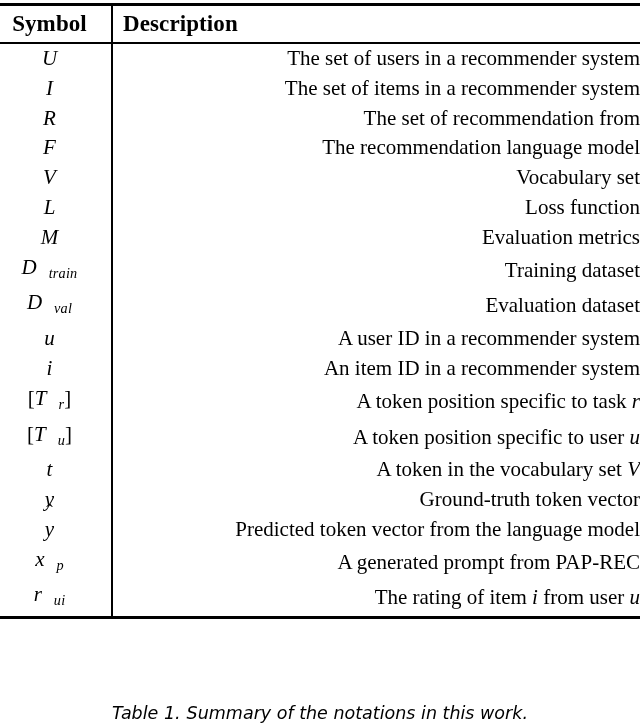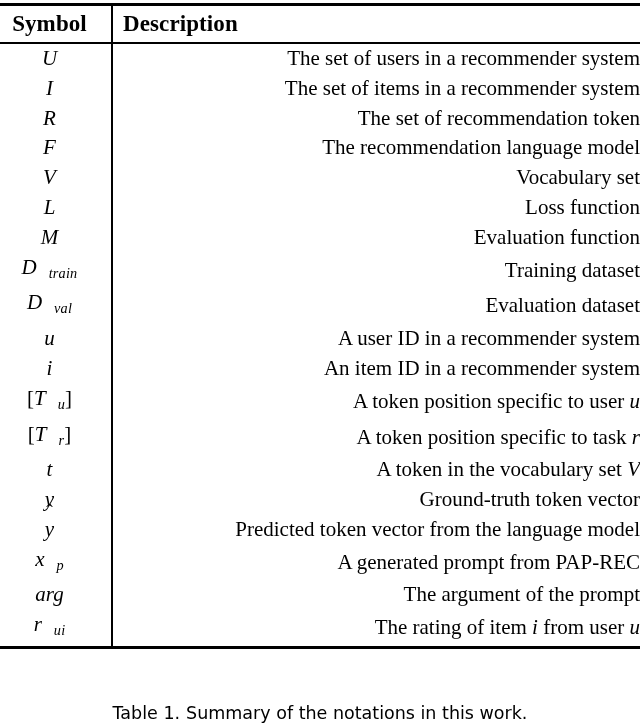--- a/index.html
+++ b/index.html
@@ -116,20 +116,21 @@
   .caption {
     position: absolute;
     left: 0;
     top: 700px;
     width: 640px;
     text-align: center;
     font-family: "DejaVu Sans", "Liberation Sans", sans-serif;
     font-size: 17.5px;
     line-height: 26px;
     color: #000;
+    font-style: italic;
   }
   .caption .cap-gap { display: inline-block; width: 6px; }
 </style>
 </head>
 <body>
 
 <div class="page">
 
   <div class="table-wrap">
 
@@ -159,81 +160,77 @@
           <tr class="body-row">
             <td class="cell-sym"><span class="mi">U</span></td>
             <td class="cell-desc">The set of users in a recommender system</td>
           </tr>
           <tr class="body-row">
             <td class="cell-sym"><span class="mi">I</span></td>
             <td class="cell-desc">The set of items in a recommender system</td>
           </tr>
           <tr class="body-row">
             <td class="cell-sym"><span class="mi">R</span></td>
-            <td class="cell-desc">The set of recommendation token</td>
+            <td class="cell-desc">The set of recommendation from</td>
           </tr>
           <tr class="body-row">
             <td class="cell-sym"><span class="mi">F</span></td>
             <td class="cell-desc">The recommendation language model</td>
           </tr>
           <tr class="body-row">
             <td class="cell-sym"><span class="mi">V</span></td>
             <td class="cell-desc">Vocabulary set</td>
           </tr>
           <tr class="body-row">
             <td class="cell-sym"><span class="mi">L</span></td>
             <td class="cell-desc">Loss function</td>
           </tr>
           <tr class="body-row">
             <td class="cell-sym"><span class="mi">M</span></td>
-            <td class="cell-desc">Evaluation function</td>
+            <td class="cell-desc">Evaluation metrics</td>
           </tr>
           <tr class="body-row">
             <td class="cell-sym"><span class="mi">D</span><span class="sub">train</span></td>
             <td class="cell-desc">Training dataset</td>
           </tr>
           <tr class="body-row">
             <td class="cell-sym"><span class="mi">D</span><span class="sub">val</span></td>
             <td class="cell-desc">Evaluation dataset</td>
           </tr>
           <tr class="body-row">
             <td class="cell-sym"><span class="mi">u</span></td>
             <td class="cell-desc">A user ID in a recommender system</td>
           </tr>
           <tr class="body-row">
             <td class="cell-sym"><span class="mi">i</span></td>
             <td class="cell-desc">An item ID in a recommender system</td>
           </tr>
           <tr class="body-row">
+            <td class="cell-sym"><span class="mup">[</span><span class="mi">T</span><span class="sub">r</span><span class="mup">]</span></td>
+            <td class="cell-desc">A token position specific to task <span class="mi">r</span></td>
+          </tr>
+          <tr class="body-row">
             <td class="cell-sym"><span class="mup">[</span><span class="mi">T</span><span class="sub">u</span><span class="mup">]</span></td>
             <td class="cell-desc">A token position specific to user <span class="mi">u</span></td>
           </tr>
           <tr class="body-row">
-            <td class="cell-sym"><span class="mup">[</span><span class="mi">T</span><span class="sub">r</span><span class="mup">]</span></td>
-            <td class="cell-desc">A token position specific to task <span class="mi">r</span></td>
-          </tr>
-          <tr class="body-row">
             <td class="cell-sym"><span class="mi">t</span></td>
             <td class="cell-desc">A token in the vocabulary set <span class="mi">V</span></td>
           </tr>
           <tr class="body-row">
             <td class="cell-sym"><span class="mi">y</span></td>
             <td class="cell-desc">Ground-truth token vector</td>
           </tr>
           <tr class="body-row">
             <td class="cell-sym"><span class="hat-wrap"><span class="hat">̂</span><span class="mi">y</span></span></td>
             <td class="cell-desc">Predicted token vector from the language model</td>
           </tr>
           <tr class="body-row">
             <td class="cell-sym"><span class="mi">x</span><span class="sub">p</span></td>
             <td class="cell-desc">A generated prompt from PAP-REC</td>
-          </tr>
-          <tr class="body-row">
-            <td class="cell-sym"><span class="mi">arg</span></td>
-            <td class="cell-desc">The argument of the prompt</td>
           </tr>
           <tr class="body-row">
             <td class="cell-sym"><span class="mi">r</span><span class="sub">ui</span></td>
             <td class="cell-desc">The rating of item <span class="mi">i</span> from user <span class="mi">u</span></td>
           </tr>
         </tbody>
     </table>
 
     <div class="rule rule-bottom"></div>
   </div>

